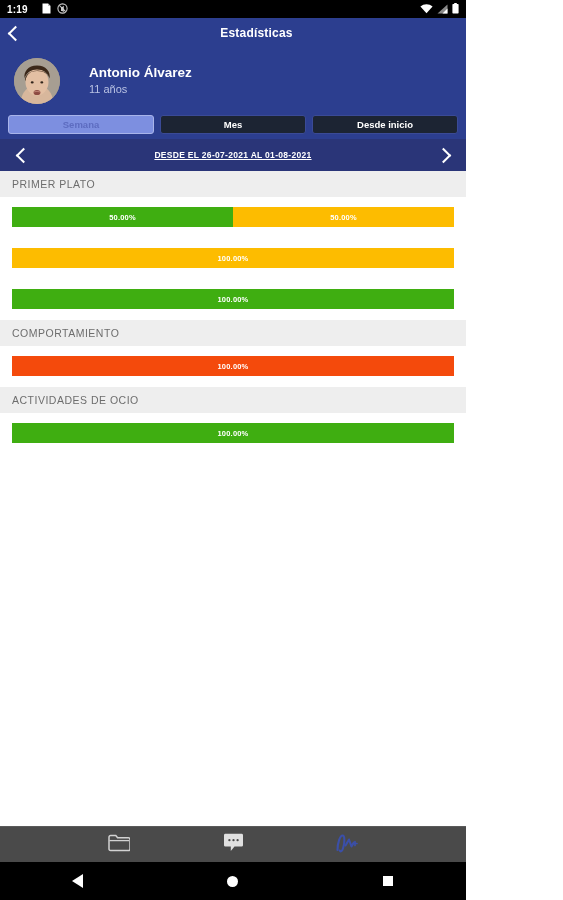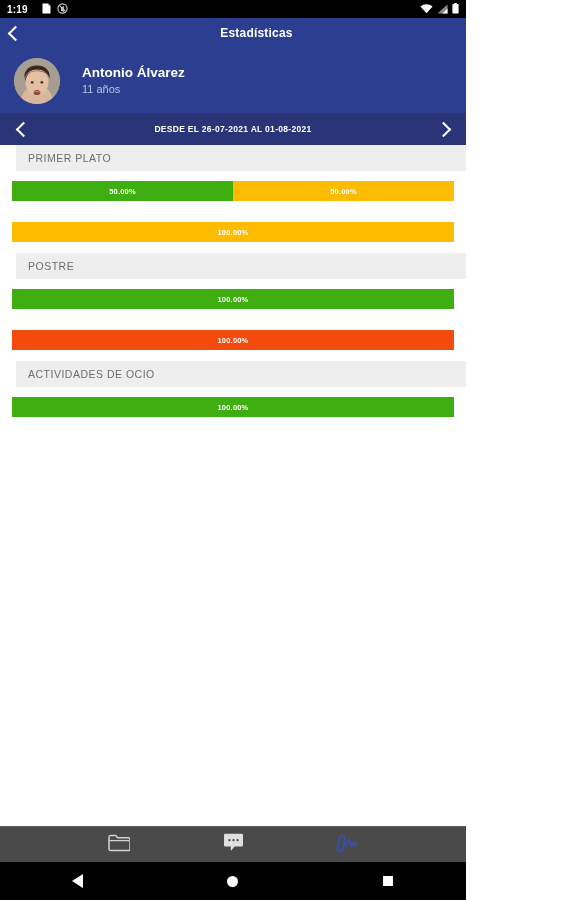--- a/index.html
+++ b/index.html
@@ -85,21 +85,21 @@
   }
   .avatar {
     width: 46px; height: 46px;
     border-radius: 50%;
     overflow: hidden;
     flex: none;
     background: #9a9287;
     position: relative;
   }
   .avatar svg { display: block; width: 46px; height: 46px; }
-  .profile .ptext { margin-left: 22px; line-height: 1.15; }
+  .profile .ptext { margin-left: 29px; line-height: 1.15; }
   .profile .pname {
     color: #ffffff;
     font-size: 13.5px;
     font-weight: bold;
   }
   .profile .page {
     color: #b9c2e3;
     font-size: 11px;
     margin-top: 2px;
   }
@@ -151,36 +151,36 @@
     cursor: pointer;
   }
   .daterange .rangetext {
     flex: 1;
     text-align: center;
     color: #ffffff;
     font-size: 8.5px;
     font-weight: bold;
     letter-spacing: 0.3px;
     white-space: nowrap;
+    text-decoration: underline;
   }
 
   
   .content {
     flex: 1;
     background: #ffffff;
     overflow: hidden;
   }
   .stat-section { width: 100%; }
   .stat-head {
     background: #eeeeee;
     height: 26px;
     display: flex;
     align-items: center;
     padding-left: 12px;
-    margin-left: 16px;
   }
   .stat-head .lbl {
     color: #6d6d6d;
     font-size: 10.5px;
     letter-spacing: 0.5px;
   }
   .bar-wrap {
     padding: 10px 12px 11px 12px;
     background: #ffffff;
   }
@@ -317,20 +317,25 @@
         <ellipse cx="23" cy="34.5" rx="3.4" ry="2.6" fill="#8d4b42"></ellipse>
         <path d="M19.8 34 q3.2 -1.4 6.4 0" stroke="#c98f80" stroke-width="0.8" fill="none"></path>
       </svg>
     </div>
     <div class="ptext">
       <div class="pname">Antonio Álvarez</div>
       <div class="page">11 años</div>
     </div>
   </div>
 
+  <div class="tabs">
+    <div class="tab active" style="background-color: rgb(125, 143, 224);">Semana</div>
+    <div class="tab">Mes</div>
+    <div class="tab">Desde inicio</div>
+  </div>
 
   <div class="daterange">
     <div class="arrow">
       <span class="chev"></span>
     </div>
     <div class="rangetext">DESDE EL 26-07-2021 AL 01-08-2021</div>
     <div class="arrow">
       <span class="chev right"></span>
     </div>
   </div>
@@ -351,31 +356,31 @@
 
     <div class="stat-section">
       <div class="bar-wrap">
         <div class="bar">
           <div class="seg" style="width: 100%; background-color: rgb(253, 188, 0);">100.00%</div>
         </div>
       </div>
     </div>
 
     <div class="stat-section">
-      <div class="stat-head">
-        <span class="lbl">POSTRE</span>
-      </div>
       <div class="bar-wrap">
         <div class="bar">
           <div class="seg" style="width: 100%; background-color: rgb(63, 174, 17);">100.00%</div>
         </div>
       </div>
     </div>
 
     <div class="stat-section">
+      <div class="stat-head">
+        <span class="lbl">COMPORTAMIENTO</span>
+      </div>
       <div class="bar-wrap">
         <div class="bar">
           <div class="seg" style="width: 100%; background-color: rgb(244, 74, 12);">100.00%</div>
         </div>
       </div>
     </div>
 
     <div class="stat-section">
       <div class="stat-head">
         <span class="lbl">ACTIVIDADES DE OCIO</span>

